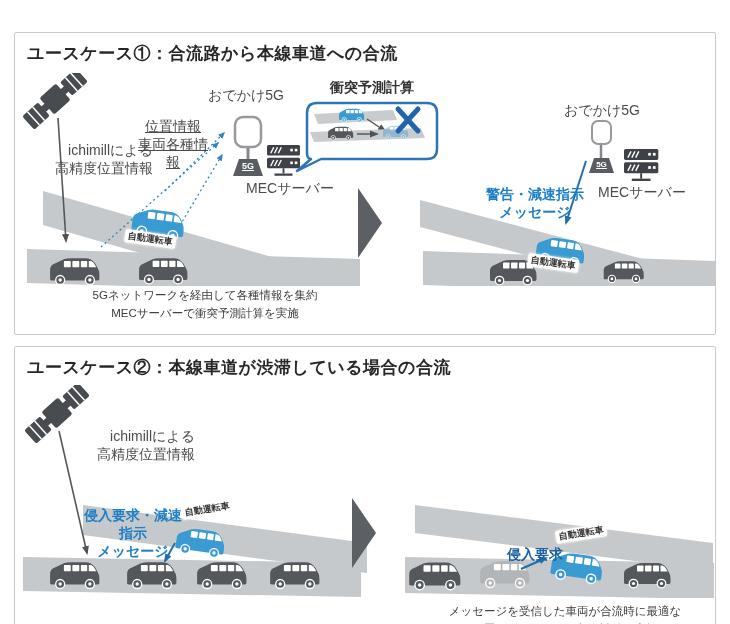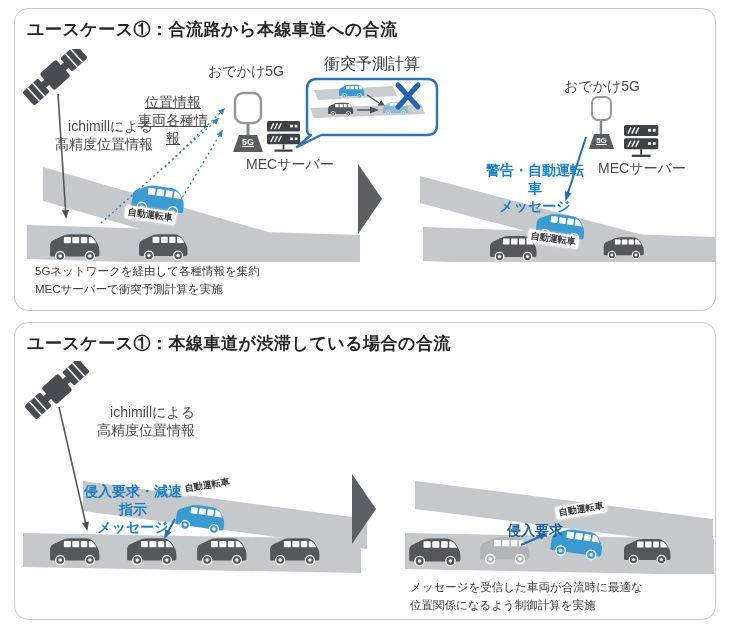--- a/index.html
+++ b/index.html
@@ -1,32 +1,32 @@
 <!DOCTYPE html>
 <html><head>
 <meta charset="utf-8">
 <style>
   html,body{margin:0;padding:0;background:#fff;font-family:"Liberation Sans",sans-serif;}
   .page{position:relative;width:730px;height:624px;background:#fff;overflow:hidden;}
-  .panel{position:absolute;left:14px;width:700px;background:#fff;border:1px solid #c9c9c9;border-radius:14px;}
+  .panel{position:absolute;left:14px;width:700px;background:#fff;border:1px solid #c9c9c9;border-radius:2px;margin-top:24px;}
   #panel1{top:8px;height:301px;}
   #panel2{top:322px;height:296px;}
   .panel-title{position:absolute;left:12px;top:9px;font-size:17px;font-weight:bold;color:#262626;letter-spacing:.5px;white-space:nowrap;}
   .diagram{position:absolute;left:0;width:700px;height:213px;}
   #panel1 .diagram{top:40px;}
   #panel2 .diagram{top:38px;}
   .diagram svg{position:absolute;left:0;top:0;}
   .lbl{position:absolute;font-size:14px;color:#4b4b4b;line-height:1.3;white-space:pre-line;text-align:center;}
   .lbl.leftalign{text-align:right;}
   .lbl.blue{color:#1d7fc6;font-weight:bold;}
   .lbl.darkblue{color:#1b5f9e;font-weight:bold;}
-  .lbl.boldtitle{font-weight:normal;color:#333;font-size:16px;}
+  .lbl.boldtitle{font-weight:bold;color:#333;font-size:14px;}
   .lbl.white5g{color:#fff;font-weight:bold;font-size:9px;text-decoration:underline;}
   .badge{position:absolute;background:#fff;font-size:9px;font-weight:bold;color:#333;padding:0 3px;border-radius:2px;white-space:nowrap;box-shadow:0 0 3px rgba(255,255,255,.95);transform-origin:left center;}
-  .caption{position:absolute;font-size:11.5px;color:#3c3c3c;line-height:1.55;text-align:left;white-space:pre-line;}
+  .caption{position:absolute;font-size:11.5px;color:#3c3c3c;line-height:1.55;text-align:center;white-space:pre-line;}
 </style>
 </head>
 <body>
 
 <svg width="0" height="0" style="position:absolute" xmlns="http://www.w3.org/2000/svg" xmlns:xlink="http://www.w3.org/1999/xlink" aria-hidden="true">
   <defs>
     <g id="car">
       <path fill="currentColor" d="M4 50 L4 31 Q4 23 13 20 L30 12 Q35 10 43 10 L70 10 Q82 10 89 20 L94 29 Q97 33 97 41 L97 49 Q97 52 93 52 L8 52 Q4 52 4 50 Z"></path>
       <rect x="30" y="15" width="13" height="12" rx="1.5" fill="#fff"></rect>
       <rect x="46" y="15" width="13" height="12" rx="1.5" fill="#fff"></rect>
@@ -177,31 +177,31 @@
       <div class="lbl" style="left:118px;top:44px;width:80px;text-decoration:underline;">位置情報
 車両各種情報</div>
       <div class="lbl" style="left:191px;top:13px;width:80px;">おでかけ5G</div>
       <div class="lbl white5g" style="left:219px;top:88px;width:28px;">5G</div>
       <div class="lbl" style="left:225px;top:106px;width:100px;">MECサーバー</div>
       <div class="lbl boldtitle" style="left:292px;top:5px;width:130px;">衝突予測計算</div>
       <div class="badge" style="left:110px;top:156px;transform:rotate(8deg);">自動運転車</div>
       <div class="lbl" style="left:547px;top:28px;width:80px;">おでかけ5G</div>
       <div class="lbl white5g" style="left:574px;top:87px;width:25px;font-size:8px;">5G</div>
       <div class="lbl" style="left:582px;top:110px;width:90px;">MECサーバー</div>
-      <div class="lbl blue" style="left:465px;top:112px;width:110px;">警告・自動運転車
+      <div class="lbl blue" style="left:465px;top:112px;width:110px;">警告・減速指示
 メッセージ</div>
       <div class="badge" style="left:513px;top:180px;transform:rotate(8deg);">自動運転車</div>
     </div>
 
     <div class="caption" style="left:20px;top:254px;width:340px;">5Gネットワークを経由して各種情報を集約
 MECサーバーで衝突予測計算を実施</div>
   </div>
 
   <div class="panel" id="panel2">
-    <div class="panel-title">ユースケース①：本線車道が渋滞している場合の合流</div>
+    <div class="panel-title">ユースケース②：本線車道が渋滞している場合の合流</div>
 
     <div class="diagram">
       <svg width="700" height="213" xmlns="http://www.w3.org/2000/svg" xmlns:xlink="http://www.w3.org/1999/xlink">
 
         <g>
           <polygon points="68,120 352,158 352,188 68,150" fill="#c6c9cb"></polygon>
         </g>
         <g>
           <polygon points="8,172 346,178 346,212 8,206" fill="#c6c9cb"></polygon>
         </g>

